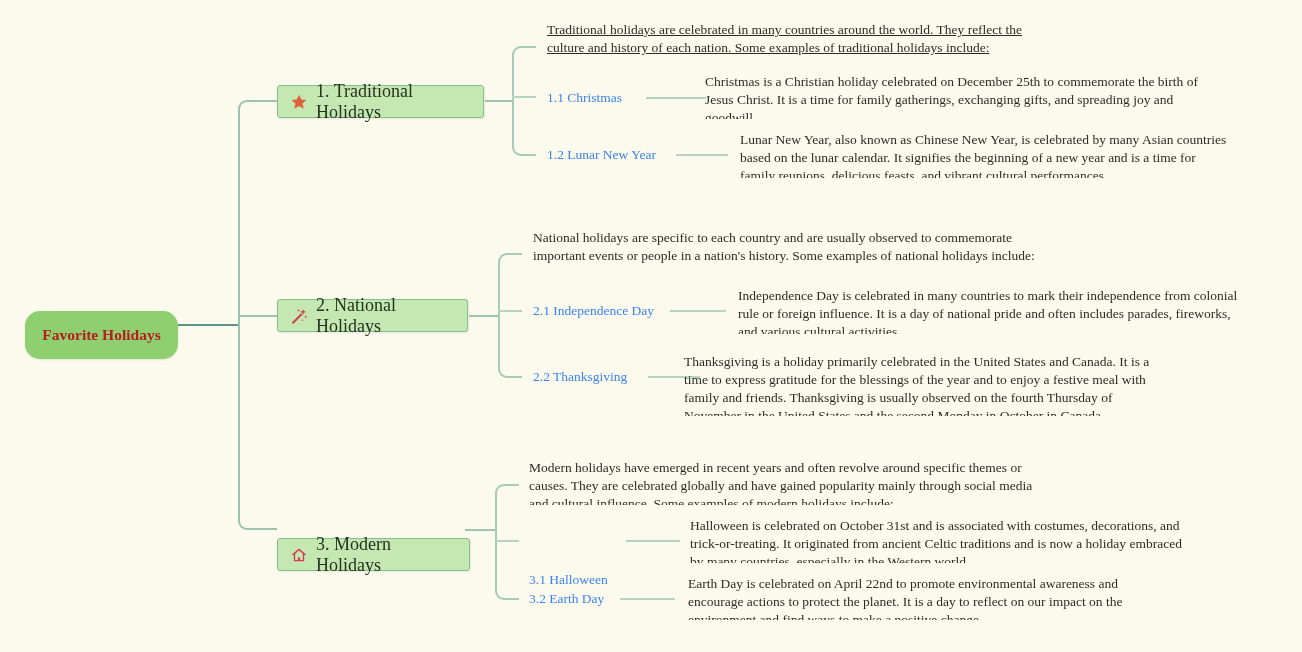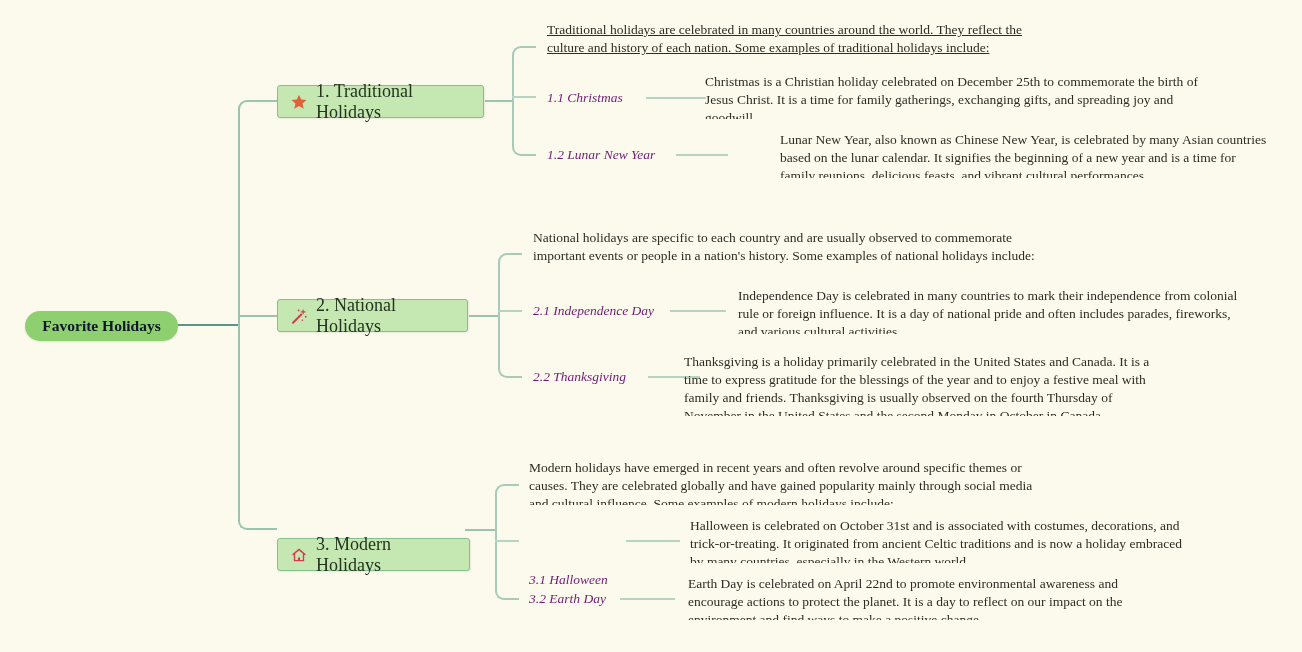--- a/index.html
+++ b/index.html
@@ -4,24 +4,24 @@
 <style>
   html,body{margin:0;padding:0;}
   body{
     width:1302px;height:652px;position:relative;overflow:hidden;
     background:#fbfaec;
     font-family:"Liberation Serif","DejaVu Serif",serif;
     color:#2d2d26;
   }
   
   .root-pill{
-    position:absolute;left:25px;top:311px;width:153px;height:30px;
+    position:absolute;left:25px;top:311px;width:153px;height:48px;
     background:#8ed06f;border-radius:15px;
     display:flex;align-items:center;justify-content:center;
-    font-size:15.5px;font-weight:bold;color:#0f172a;
+    font-size:15.5px;font-weight:bold;color:#b91c1c;
     box-shadow:0 1px 2px rgba(0,0,0,0.10);
   }
   
   .node-box{
     position:absolute;height:33px;box-sizing:border-box;
     background:#c5e8b3;border:1px solid #85bf90;border-radius:3px;
     display:flex;align-items:center;gap:8px;padding:0 12px;
     font-size:18px;color:#24331e;
     box-shadow:1px 1px 2px rgba(0,0,0,0.08);
   }
@@ -43,27 +43,27 @@
   #main-elbow{left:238px;top:100px;width:39px;height:430px;}
   #elbow1{left:512px;top:46px;width:24px;height:110px;border-color:#a8cab8;}
   #elbow2{left:498px;top:253px;width:24px;height:125px;border-color:#a8cab8;}
   #elbow3{left:495px;top:484px;width:24px;height:116px;border-color:#a8cab8;}
   
   .note{
     position:absolute;font-size:13.5px;line-height:18px;
     color:#2d2d26;overflow:hidden;
   }
   .leaf-label{
-    position:absolute;font-size:13.5px;color:#701a75;white-space:nowrap;font-style:italic;
+    position:absolute;font-size:13.5px;color:#3b82f6;white-space:nowrap;
   }
   #desc1{left:547px;top:21px;width:505px;height:37px;text-decoration:underline;}
   #lbl11{left:547px;top:90px;}
   #note11{left:705px;top:73px;width:505px;height:46px;}
   #lbl12{left:547px;top:147px;}
-  #note12{left:740px;top:131px;width:487px;height:47px;margin-left:40px;}
+  #note12{left:740px;top:131px;width:487px;height:47px;}
   #desc2{left:533px;top:229px;width:502px;height:48px;}
   #lbl21{left:533px;top:303px;}
   #note21{left:738px;top:287px;width:507px;height:47px;}
   #lbl22{left:533px;top:369px;}
   #note22{left:684px;top:345px;width:485px;height:63px;margin-top:8px;}
   #desc3{left:529px;top:459px;width:504px;height:46px;}
   #lbl31{left:529px;top:533px;margin-top:39px;}
   #note31{left:690px;top:517px;width:492px;height:46px;}
   #lbl32{left:529px;top:591px;text-align:right;}
   #note32{left:688px;top:575px;width:455px;height:45px;}

